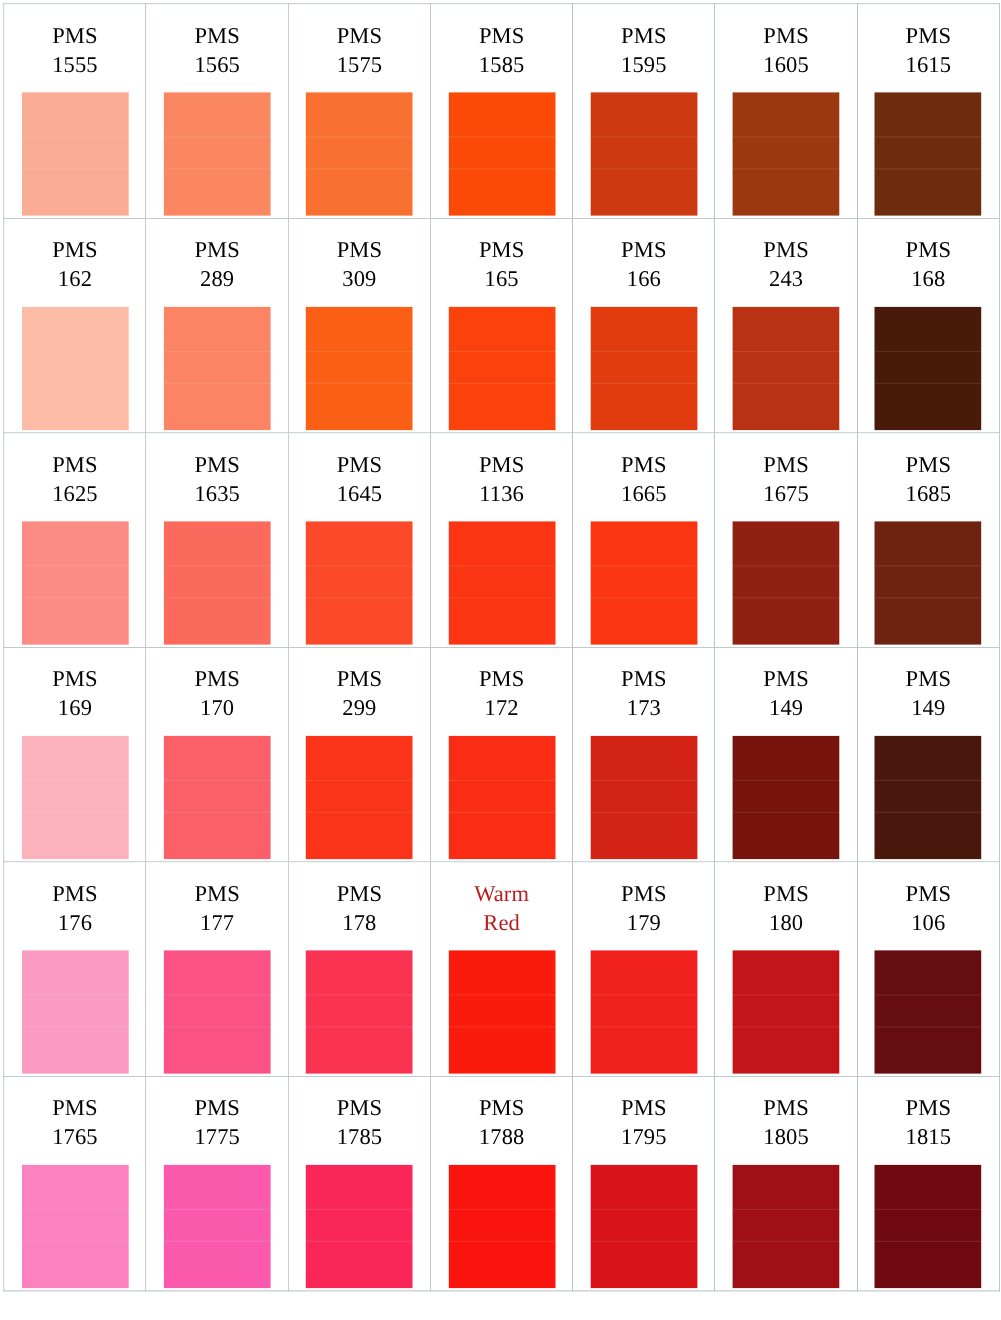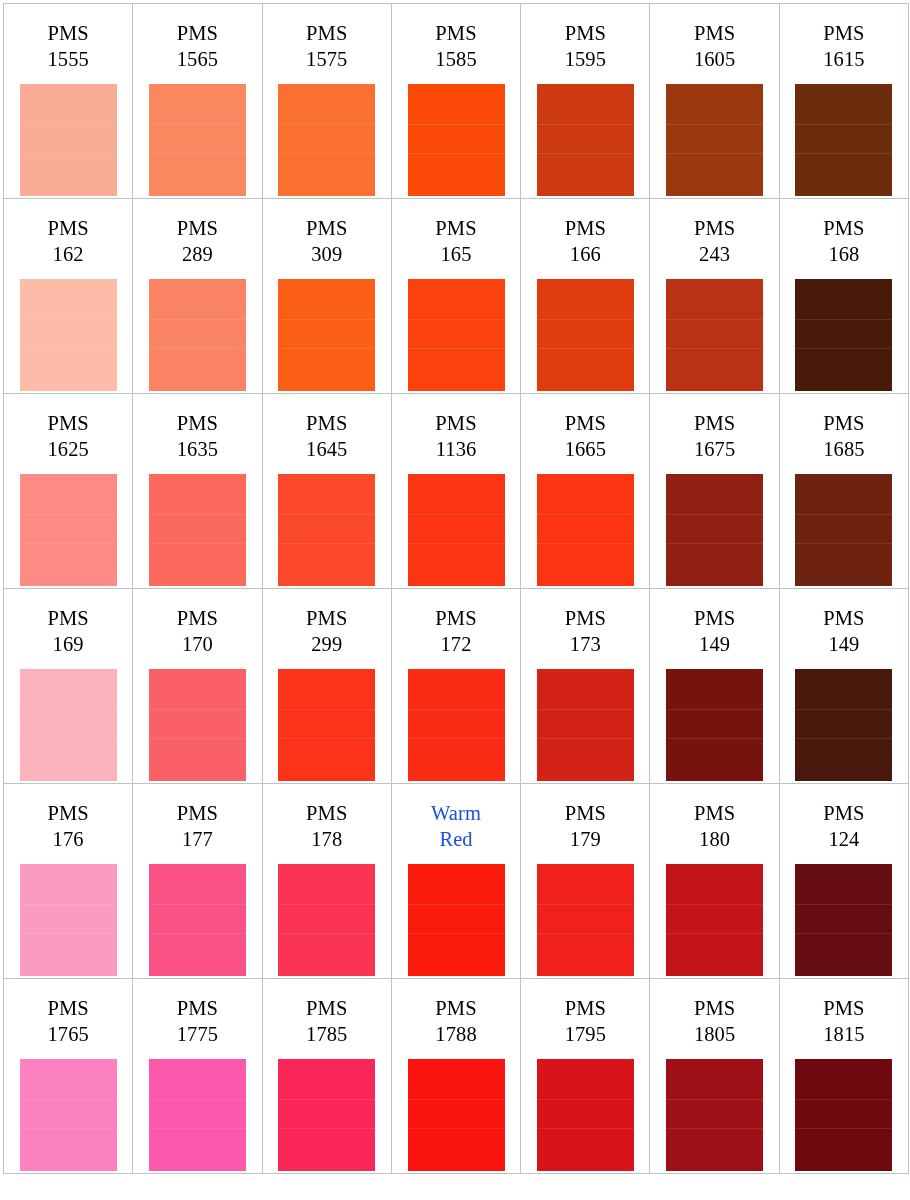--- a/index.html
+++ b/index.html
@@ -461,21 +461,21 @@
               <span class="lbl-line">178</span>
             </div>
             <div class="swatch-wrap">
               <div class="swatch" style="background-color: rgb(251, 51, 82);">
                 <div class="band-seam s1"></div>
                 <div class="band-seam s2"></div>
               </div>
             </div>
           </td>
           <td class="cell" style="border-color: rgb(185, 197, 199);">
-            <div class="cell-label" style="color: #1d4ed8;">
+            <div class="cell-label" style="color: #b91c1c;">
               <span class="lbl-line">Warm</span>
               <span class="lbl-line">Red</span>
             </div>
             <div class="swatch-wrap">
               <div class="swatch" style="background-color: rgb(251, 27, 12);">
                 <div class="band-seam s1"></div>
                 <div class="band-seam s2"></div>
               </div>
             </div>
           </td>
@@ -499,21 +499,21 @@
             <div class="swatch-wrap">
               <div class="swatch" style="background-color: rgb(195, 21, 25);">
                 <div class="band-seam s1"></div>
                 <div class="band-seam s2"></div>
               </div>
             </div>
           </td>
           <td class="cell" style="border-color: rgb(185, 197, 199);">
             <div class="cell-label" style="color: rgb(0, 0, 0);">
               <span class="lbl-line">PMS</span>
-              <span class="lbl-line">124</span>
+              <span class="lbl-line">106</span>
             </div>
             <div class="swatch-wrap">
               <div class="swatch" style="background-color: rgb(101, 13, 17);">
                 <div class="band-seam s1"></div>
                 <div class="band-seam s2"></div>
               </div>
             </div>
           </td>
         </tr>
         <tr class="grid-row">

